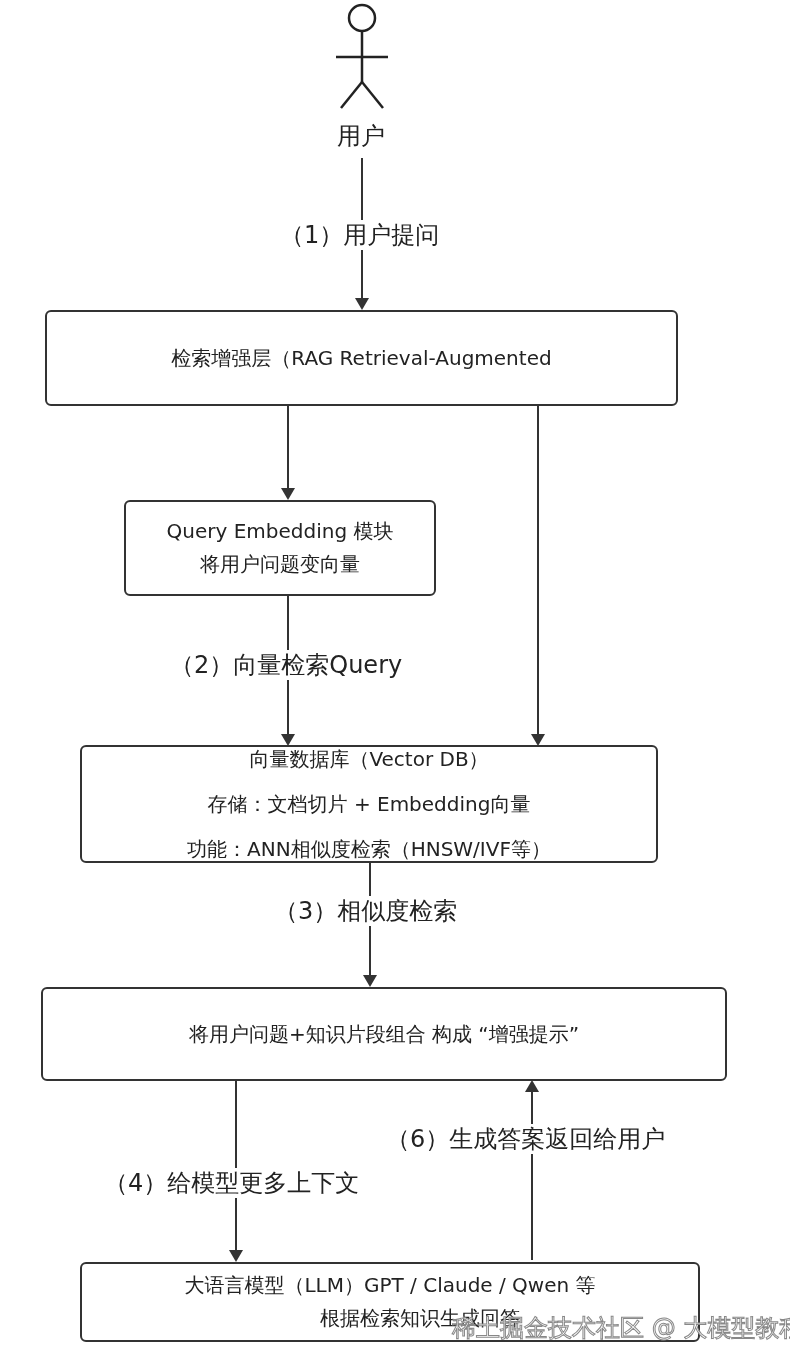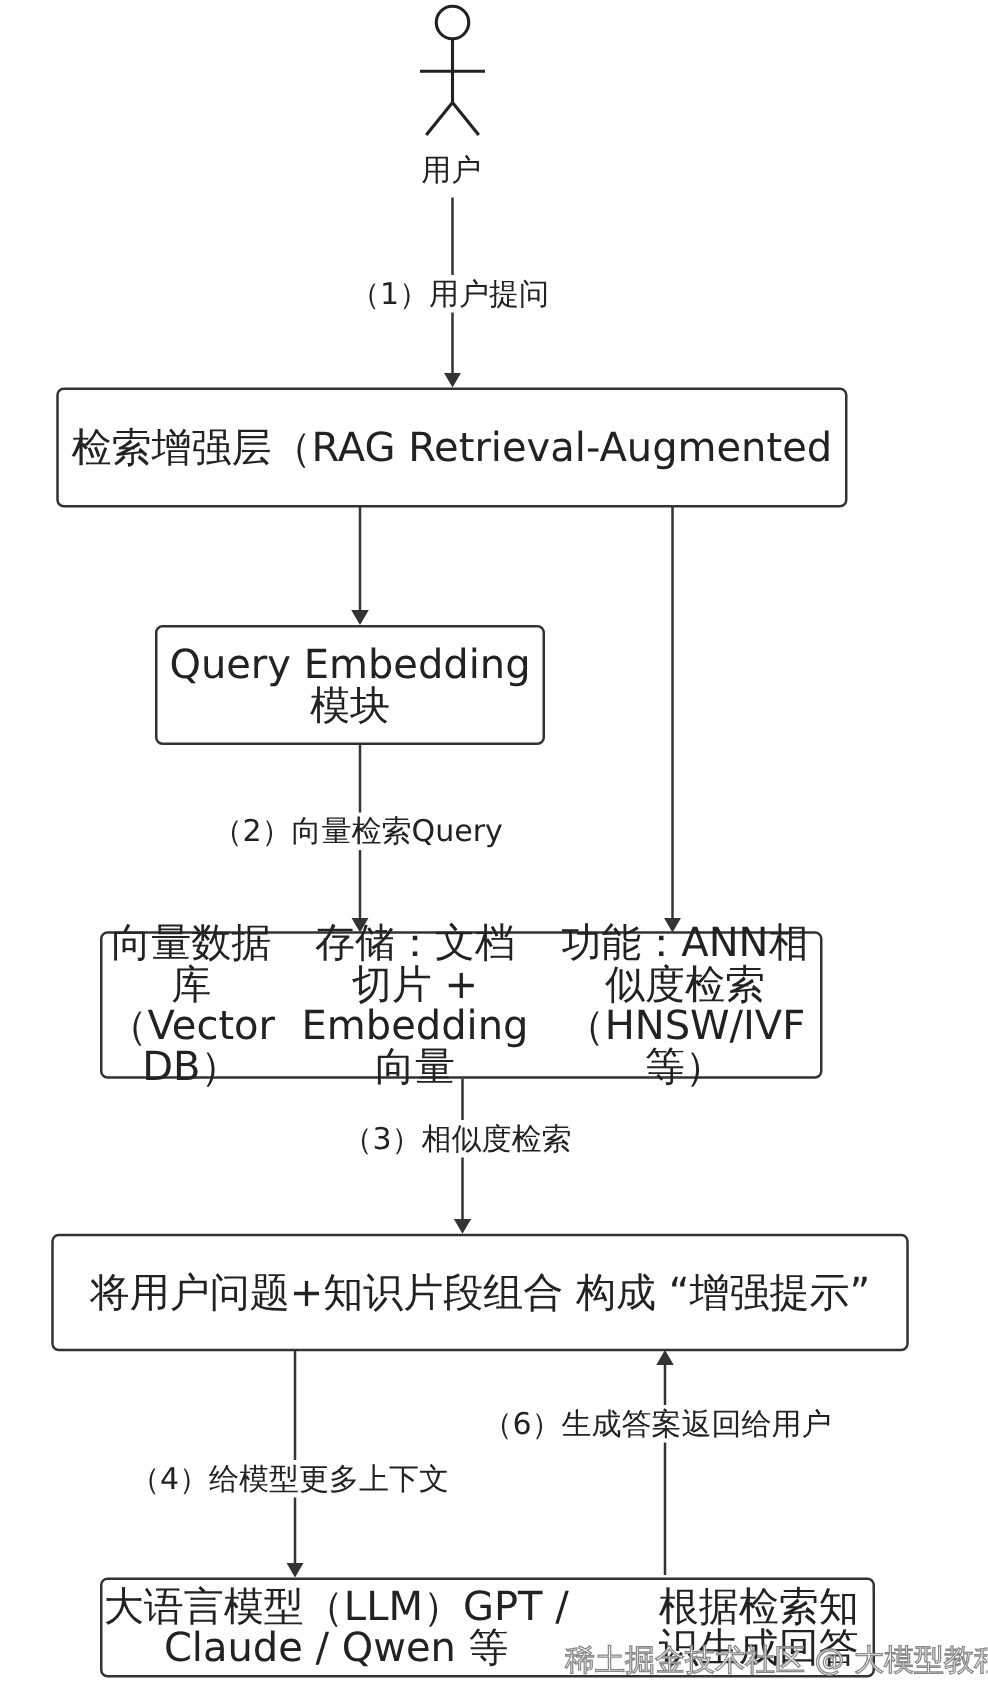--- a/index.html
+++ b/index.html
@@ -1,21 +1,21 @@
 <!DOCTYPE html>
 <html><head>
 <meta charset="utf-8">
 <style>
   html, body { margin: 0; padding: 0; background: #ffffff; }
   body { width: 790px; height: 1366px; position: relative; overflow: hidden;
          font-family: "DejaVu Sans", "Liberation Sans", sans-serif; color: #222222; }
   svg#lines { position: absolute; left: 0; top: 0; width: 790px; height: 1366px; }
   .box { position: absolute; box-sizing: border-box; border: 2px solid #333333; border-radius: 6px;
-         background: #ffffff; display: flex; flex-direction: row; align-items: center;
-         justify-content: center; text-align: center; font-size: 32px; line-height: 33px; color: #222222; }
+         background: #ffffff; display: flex; flex-direction: column; align-items: center;
+         justify-content: center; text-align: center; font-size: 20px; line-height: 33px; color: #222222; }
   .label { position: absolute; font-size: 24px; line-height: 30px; color: #222222;
            background: #ffffff; white-space: nowrap; padding: 0 2px; }
   .actor-label { position: absolute; font-size: 24px; color: #222222; font-family: Liberation Serif, serif; }
   .watermark { position: absolute; font-size: 24px; color: rgba(255,255,255,0.85);
                -webkit-text-stroke: 1px #888888; white-space: nowrap; }
 </style>
 </head>
 <body>
 
 <svg id="lines" xmlns="http://www.w3.org/2000/svg">
@@ -45,20 +45,21 @@
 <div class="actor-label" style="left:337px; top:120px;">用户</div>
 
 <div class="label" style="left:278px; top:220px;">（1）用户提问</div>
 
 <div class="box" style="left:45px; top:310px; width:633px; height:96px;">
   <div>检索增强层（RAG Retrieval-Augmented</div>
 </div>
 
 <div class="box" style="left:124px; top:500px; width:312px; height:96px;">
   <div>Query Embedding 模块</div>
+  <div>将用户问题变向量</div>
 </div>
 
 <div class="label" style="left:168px; top:650px;">（2）向量检索Query</div>
 
 <div class="box" style="left:80px; top:745px; width:578px; height:118px;gap:12px;">
   <div>向量数据库（Vector DB）</div>
   <div>存储：文档切片 + Embedding向量</div>
   <div>功能：ANN相似度检索（HNSW/IVF等）</div>
 </div>
 

